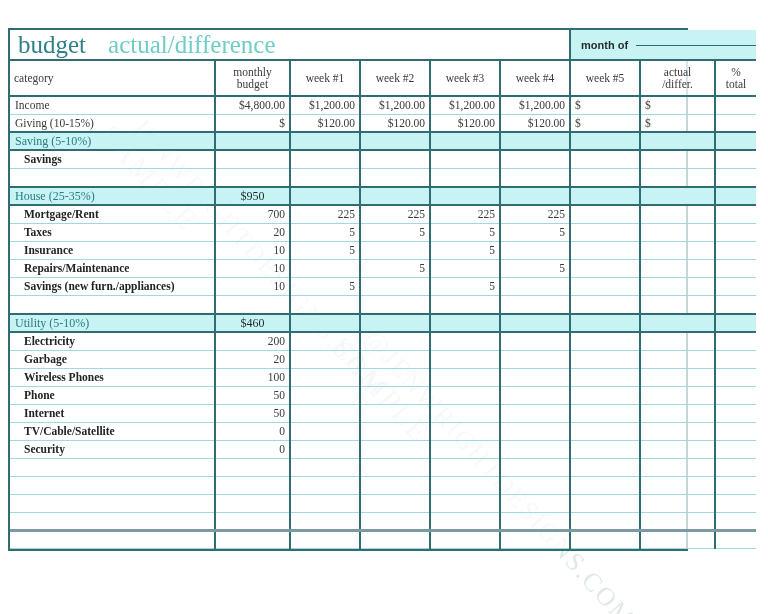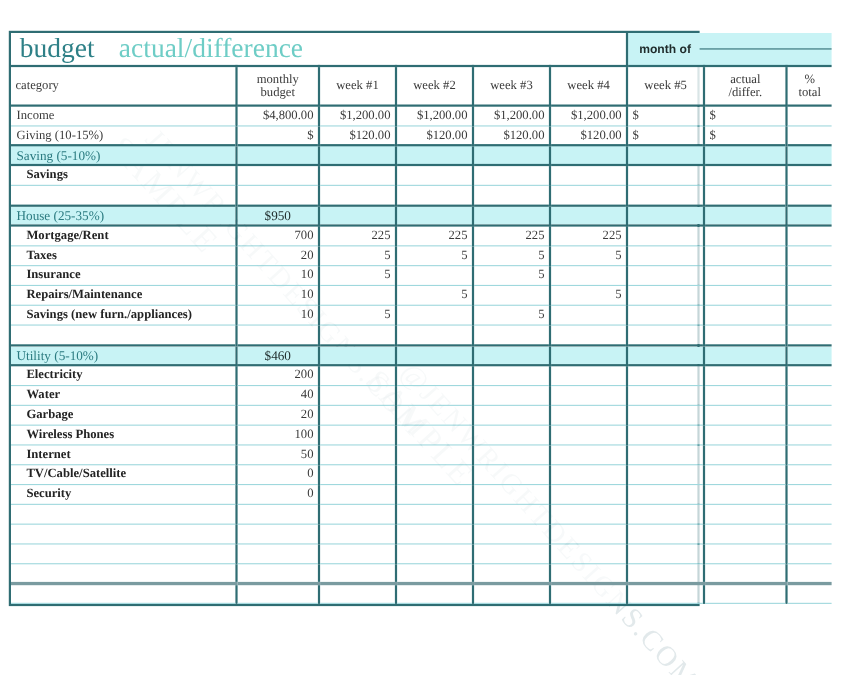--- a/index.html
+++ b/index.html
@@ -35,21 +35,21 @@
   .wm-a { left: 118px; top: 118px; font-size: 30px; transform: rotate(48deg); }
   .wm-b { left: 148px; top: 112px; font-size: 26px; transform: rotate(48deg); }
   .wm-c { left: 350px; top: 330px; font-size: 30px; transform: rotate(48deg); }
   .wm-d { left: 380px; top: 324px; font-size: 26px; transform: rotate(48deg); }
 
   
   .frame {
     position: absolute;
     left: 8px;
     top: 28px;
-    width: 628px;
+    width: 680px;
     border: 2px solid #2f6d73;
     box-sizing: border-box;
     z-index: 2;
     background: transparent;
   }
 
   table.grid {
     border-collapse: collapse;
     table-layout: fixed;
     width: 746px;
@@ -376,44 +376,44 @@
             <td class="num">200</td>
             <td class="num"></td>
             <td class="num"></td>
             <td class="num"></td>
             <td class="num"></td>
             <td class="lft"></td>
             <td class="lft"></td>
             <td class="num"></td>
           </tr>
           <tr class="sub">
-            <td class="cat">Water</td>
-            <td class="num">40</td>
-            <td class="num"></td>
-            <td class="num"></td>
-            <td class="num"></td>
-            <td class="num"></td>
-            <td class="lft"></td>
-            <td class="lft"></td>
-            <td class="num"></td>
-          </tr>
-          <tr class="sub">
             <td class="cat">Garbage</td>
             <td class="num">20</td>
             <td class="num"></td>
             <td class="num"></td>
             <td class="num"></td>
             <td class="num"></td>
             <td class="lft"></td>
             <td class="lft"></td>
             <td class="num"></td>
           </tr>
           <tr class="sub">
             <td class="cat">Wireless Phones</td>
             <td class="num">100</td>
+            <td class="num"></td>
+            <td class="num"></td>
+            <td class="num"></td>
+            <td class="num"></td>
+            <td class="lft"></td>
+            <td class="lft"></td>
+            <td class="num"></td>
+          </tr>
+          <tr class="sub">
+            <td class="cat">Phone</td>
+            <td class="num">50</td>
             <td class="num"></td>
             <td class="num"></td>
             <td class="num"></td>
             <td class="num"></td>
             <td class="lft"></td>
             <td class="lft"></td>
             <td class="num"></td>
           </tr>
           <tr class="sub">
             <td class="cat">Internet</td>

